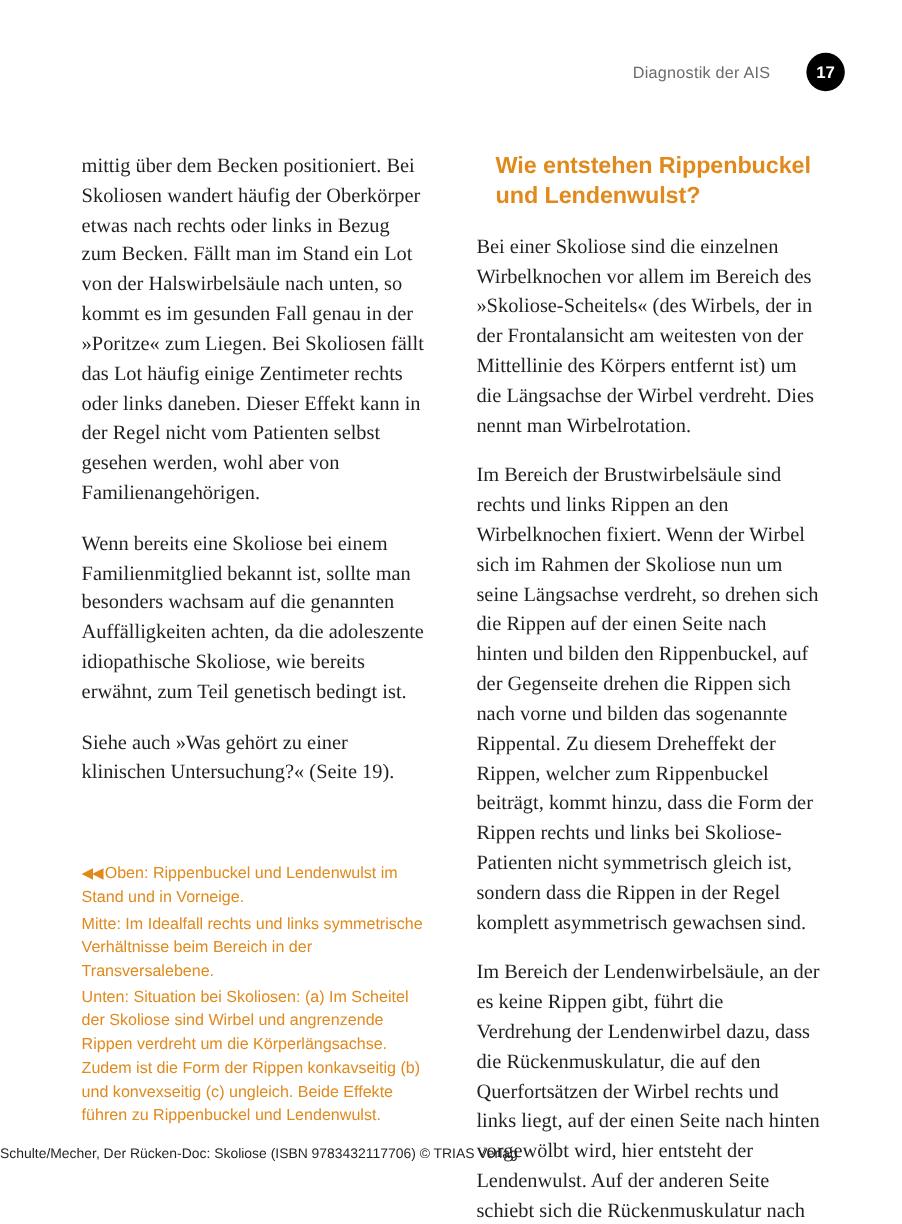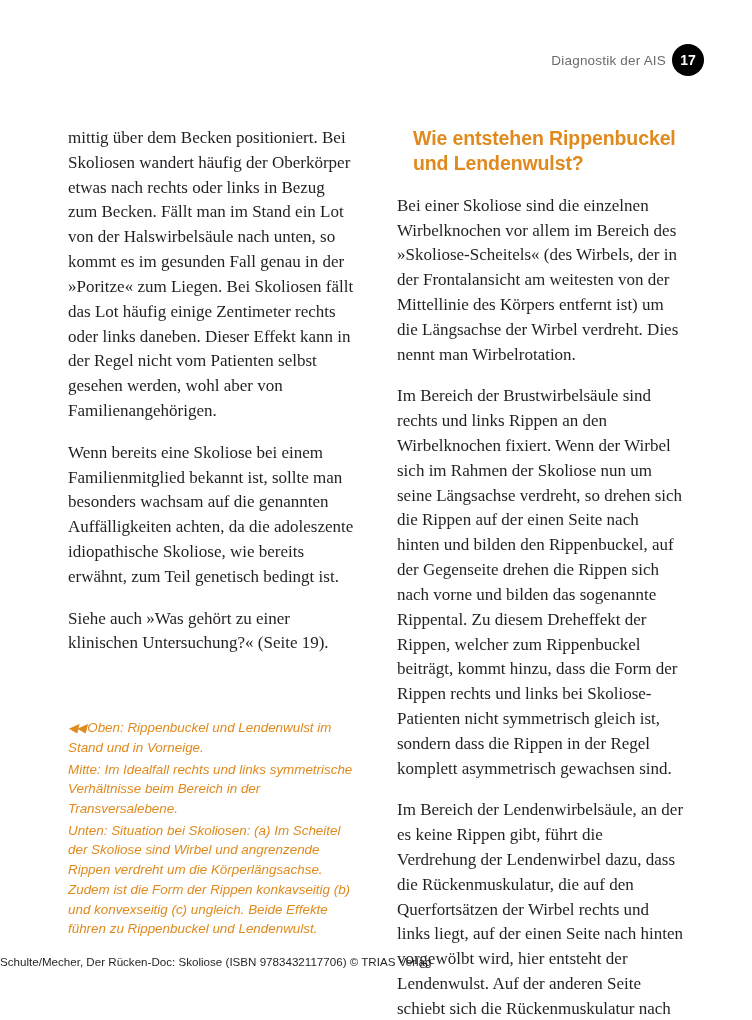--- a/index.html
+++ b/index.html
@@ -22,21 +22,21 @@
     box-sizing: border-box;
   }
 
   
   .header {
     position: absolute;
     top: 44px;
     right: 48px;
     display: flex;
     align-items: center;
-    gap: 6px;
+    gap: 30px;
     text-align: right;
   }
   .header-title {
     font-family: "Liberation Sans", sans-serif;
     font-size: 13.5px;
     color: #6b6b6b;
     letter-spacing: 0.2px;
   }
   .page-badge {
     width: 32px;
@@ -87,21 +87,20 @@
     letter-spacing: -0.1px;
   }
 
   
   .caption-block {
     margin-top: 62px;
     font-family: "Liberation Sans", sans-serif;
     font-size: 13.4px;
     line-height: 1.47;
     color: #e08a1e;
-    font-style: italic;
   }
   .caption-para {
     margin: 0 0 2px 0;
   }
   .caption-marker {
     color: #e08a1e;
     font-size: 12.5px;
     letter-spacing: -1px;
     margin-right: 2px;
   }

